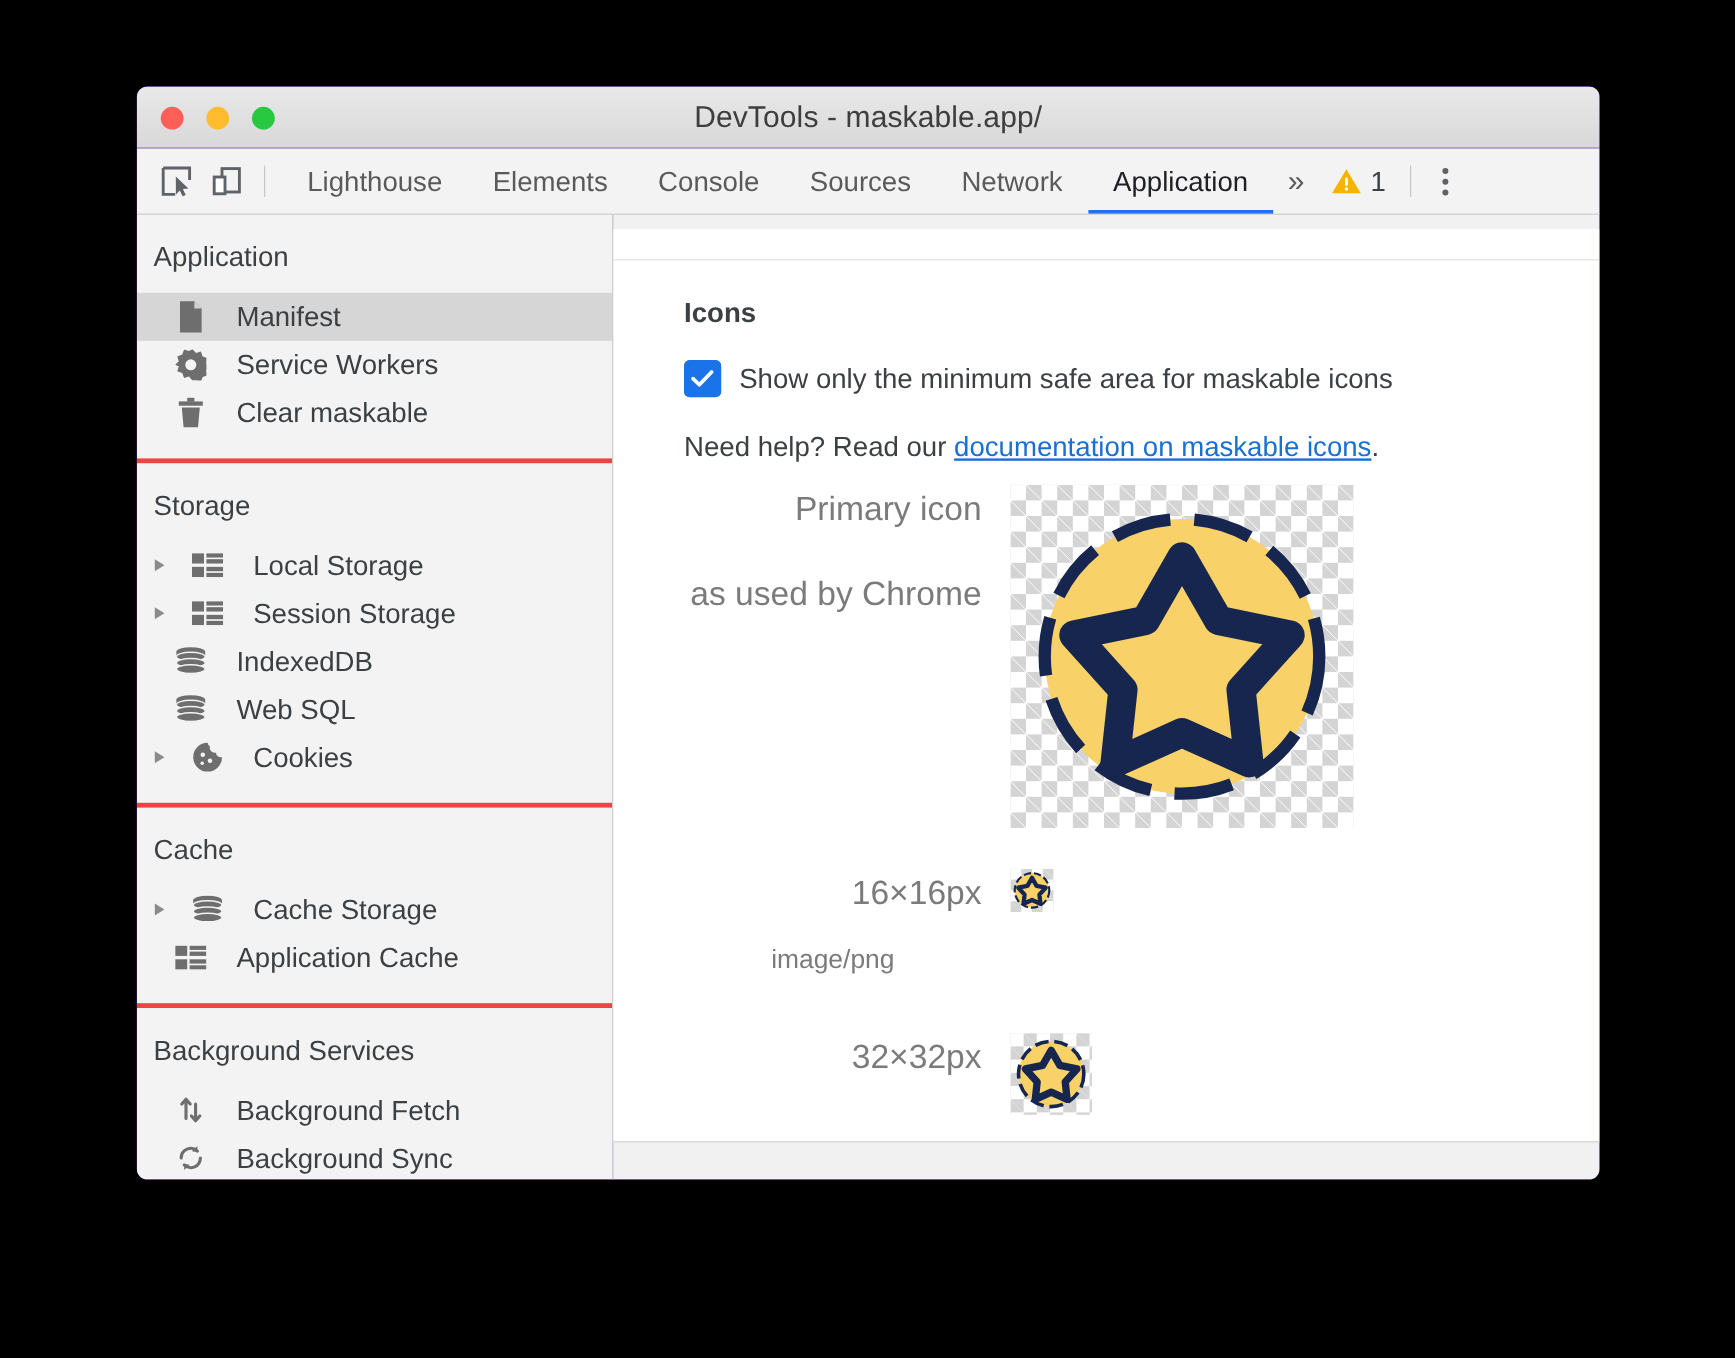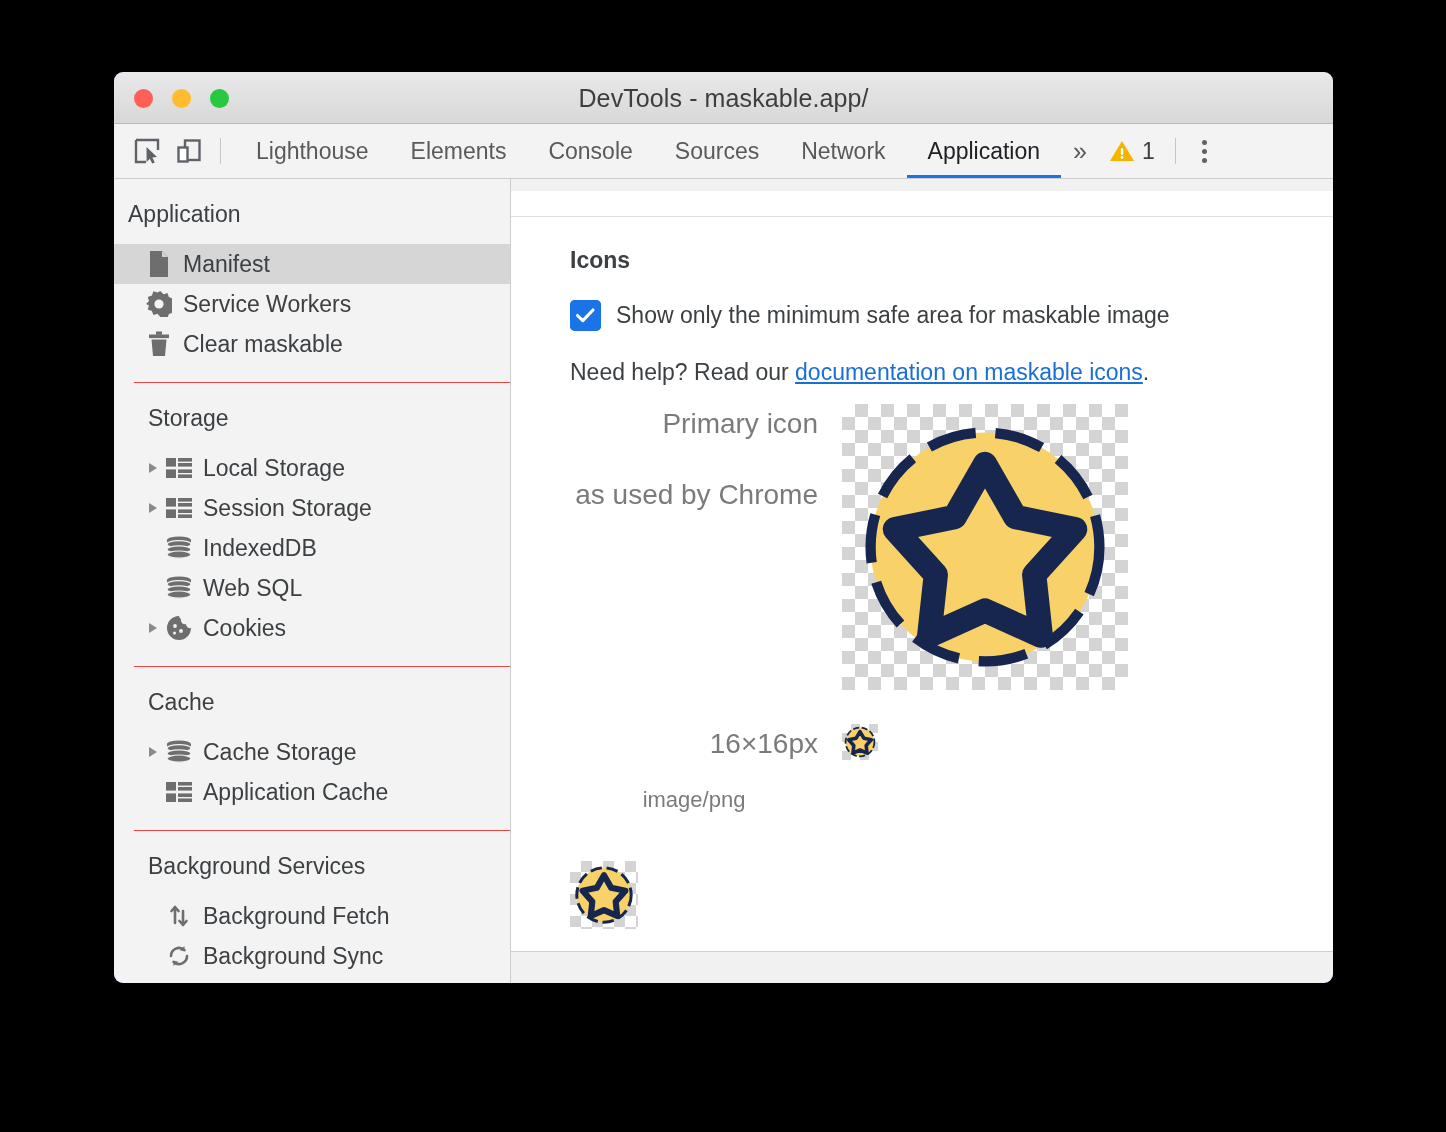--- a/index.html
+++ b/index.html
@@ -89,31 +89,32 @@
 
   
   .sidebar {
     width: 397px;
     background: #f3f3f3;
     border-right: 1px solid #cdcdcd;
     overflow: hidden;
     position: relative;
   }
   .sec { padding: 0; }
-  .sec + .sec { border-top: 1px solid #ef4444; margin-left: 20px; }
+  .sec + .sec { border-top: 4px solid #ef4444; }
   .sec-title {
     font-size: 23px; color: #3c4043;
     padding: 22px 0 16px 14px;
   }
   .item {
     display: flex; align-items: center;
     height: 40px;
     padding-left: 28px;
     font-size: 23px; color: #3c4043;
     white-space: nowrap;
+    gap: 14px;
   }
   .item.selected { background: #d6d6d6; }
   .arrow {
     width: 18px; margin-left: -18px;
     display: flex; align-items: center; justify-content: center;
     flex: 0 0 auto;
   }
   .arrow span {
     width: 0; height: 0;
     border-left: 8px solid #8a8a8a;
@@ -461,21 +462,21 @@
           <div class="h-icons">Icons</div>
 
           <div class="checkrow">
             <span class="checkbox">
               <span class="inner">
                 <svg width="19" height="15" viewBox="0 0 19 15">
                   <path d="M1.5 7.5 L6.8 12.6 L17 2" stroke="#fff" stroke-width="3.1" fill="none" stroke-linecap="round" stroke-linejoin="round"></path>
                 </svg>
               </span>
             </span>
-            <span class="check-label">Show only the minimum safe area for maskable image</span>
+            <span class="check-label">Show only the minimum safe area for maskable icons</span>
           </div>
 
           <div class="helprow">
             <span>Need help? Read our </span><a href="#">documentation on maskable icons</a><span>.</span>
           </div>
 
           <div class="iconrow">
             <div class="iconlabel">
               <span>Primary icon</span>
               <span class="l2">as used by Chrome</span>
@@ -500,20 +501,21 @@
                 <path d="M50 21 L60.6 39.5 L81.5 43.8 L67.2 59.7 L69.5 81 L50 72.2 L30.5 81 L32.8 59.7 L18.5 43.8 L39.4 39.5 Z" fill="none" stroke="#17264f" stroke-width="10" stroke-linejoin="round"></path>
               </svg>
             </div>
           </div>
           <div style="height:22px"></div>
           <div class="mimerow">image/png</div>
 
           <div class="rowgap-b"></div>
 
           <div class="iconrow">
+            <div class="iconlabel">32×32px</div>
             <div class="checker box32">
               <svg width="68" height="68" viewBox="0 0 100 100">
                 <circle cx="50" cy="50" r="40" fill="#f8d169"></circle>
                 <circle cx="50" cy="50" r="40" fill="none" stroke="#17264f" stroke-width="4.4" stroke-dasharray="17 7"></circle>
                 <path d="M50 21 L60.6 39.5 L81.5 43.8 L67.2 59.7 L69.5 81 L50 72.2 L30.5 81 L32.8 59.7 L18.5 43.8 L39.4 39.5 Z" fill="none" stroke="#17264f" stroke-width="9" stroke-linejoin="round"></path>
               </svg>
             </div>
           </div>
           <div style="height:22px"></div>
           <div class="mimerow">image/png</div>

